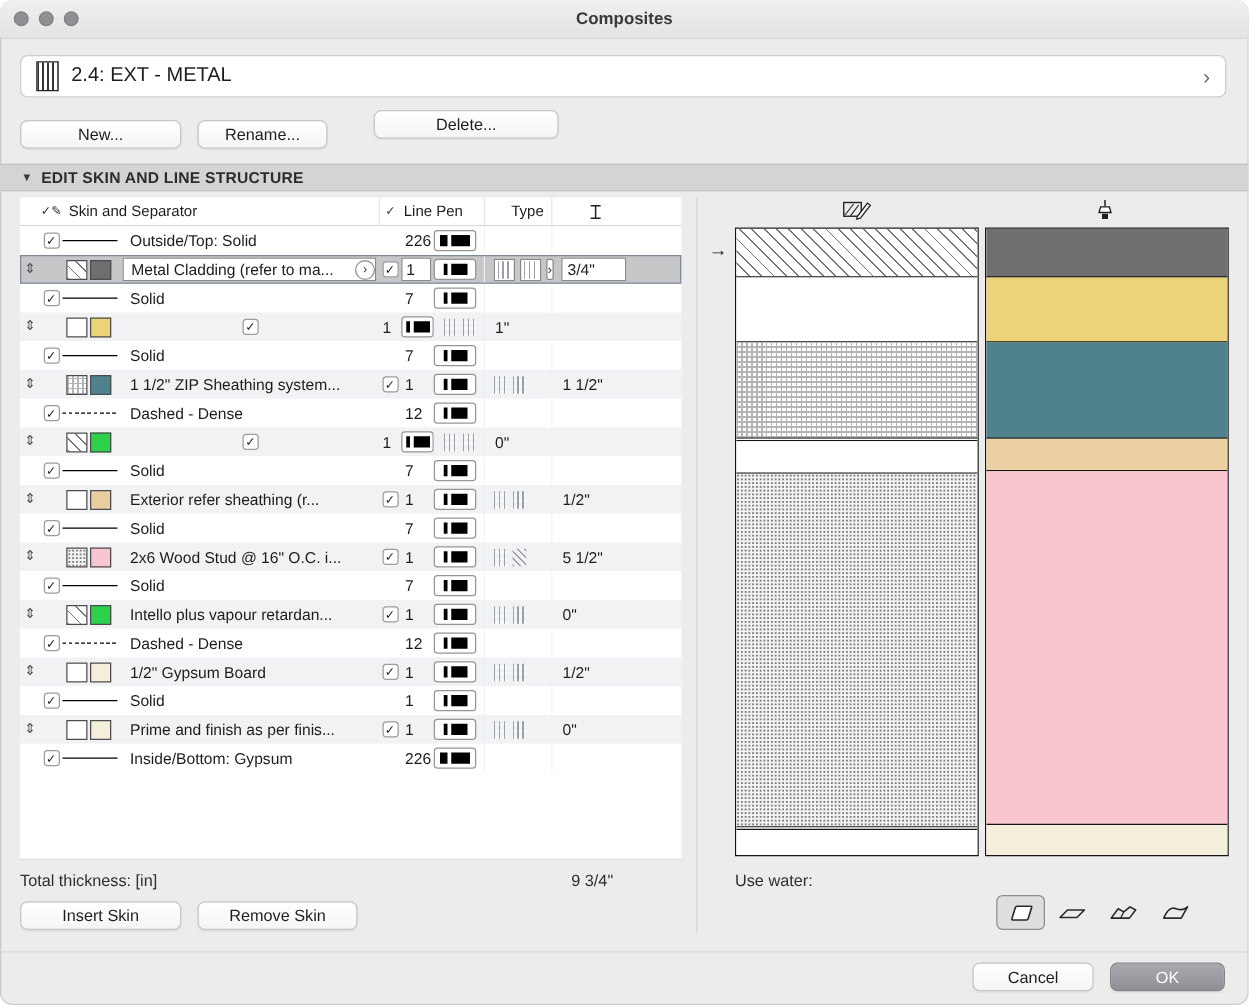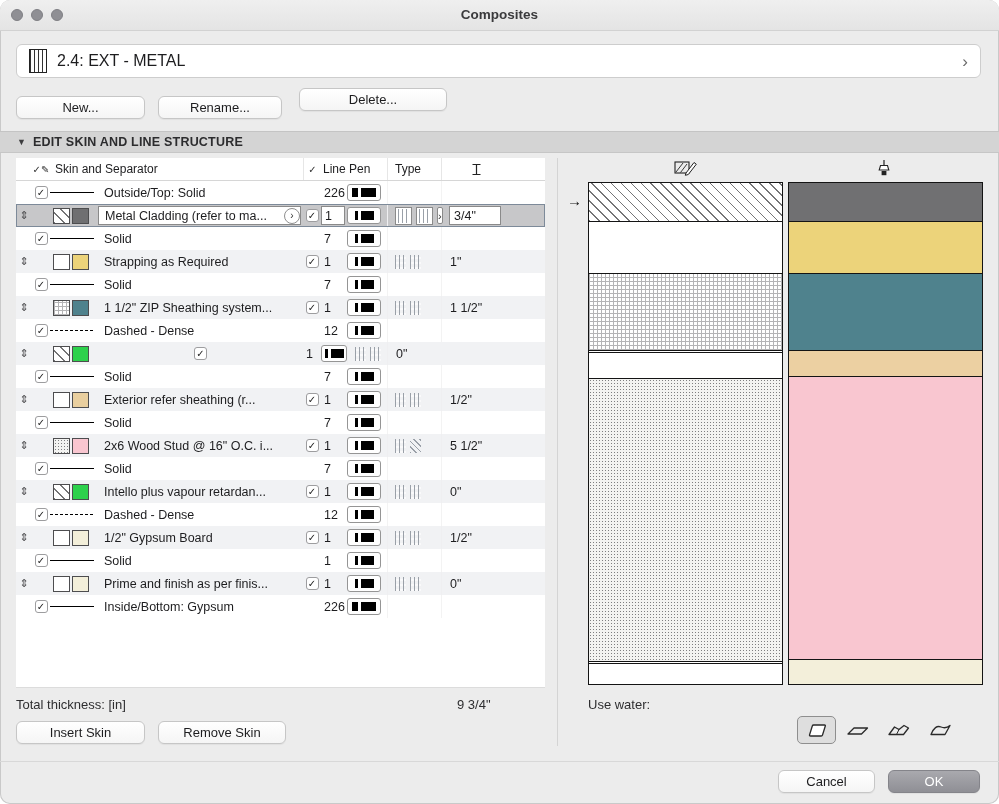--- a/index.html
+++ b/index.html
@@ -23,21 +23,21 @@
   .comp-icon{width:18px;height:24px;border:1px solid #222;box-sizing:border-box;
              background:repeating-linear-gradient(90deg,#333 0 1px,transparent 1px 4px),#fff;}
   .selector .chev{margin-left:auto;font-size:17px;color:#6b6b6b;line-height:1;}
 
   
   .btn{position:absolute;height:23px;background:linear-gradient(#ffffff,#f5f5f5);
        border:1px solid #c6c6c6;border-radius:6px;font-size:13px;color:#1d1d1f;
        display:flex;align-items:center;justify-content:center;box-shadow:0 1px 1px rgba(0,0,0,.05);
        box-sizing:border-box;}
   .b-new{left:16px;top:96px;width:129px;}
-  .b-rename{left:158px;top:96px;width:124px;}
+  .b-rename{left:158px;top:96px;width:104px;}
   .b-delete{left:299px;top:88px;width:148px;}
   .b-insert{left:16px;top:721px;width:129px;}
   .b-remove{left:158px;top:721px;width:128px;}
   .b-cancel{left:778px;top:770px;width:97px;}
   .b-ok{left:888px;top:770px;width:92px;background:linear-gradient(#a9a9ae,#8f8f95);
         border-color:#84848a;color:#fff;}
 
   
   .section-bar{position:absolute;left:0;top:131px;width:100%;height:22px;background:#d4d4d4;
                border-top:1px solid #c4c4c4;border-bottom:1px solid #c6c6c6;box-sizing:border-box;
@@ -49,21 +49,21 @@
   .table-panel{position:absolute;left:16px;top:158px;width:529px;height:530px;background:#fff;
                border-bottom:1px solid #dcdcdc;box-sizing:border-box;}
   .grid-cols{display:grid;grid-template-columns:16px 18px 48px 205px 18px 26px 40px 54px 70px 1fr;
              align-items:center;}
   .thead{height:22px;border-bottom:1px solid #d6d6d6;font-size:12px;color:#1d1d1f;}
   .thead .hc{display:flex;align-items:center;height:100%;}
   .hname{padding-left:5px;}
   .checkpen{justify-content:center;font-size:10px;color:#333;}
   .hvis{justify-content:center;font-size:10px;color:#333;border-left:1px solid #e6e6e6;}
   .hpen{padding-left:2px;}
-  .htype{padding-left:7px;border-left:1px solid #e6e6e6;}
+  .htype{padding-left:21px;border-left:1px solid #e6e6e6;}
   .hthk{justify-content:center;border-left:1px solid #e6e6e6;}
 
   .row{height:23px;font-size:12.5px;}
   .row.separator{background:#fff;}
   .row.skin{background:#f1f2f4;}
   .row.selected{background:#c7c7c9;outline:1px solid #7d8a99;outline-offset:-1px;}
   .handle{text-align:center;color:#4a4a4c;font-size:11px;line-height:1;}
   .cb{width:13px;height:13px;border:1px solid #9d9d9f;border-radius:3px;background:#fff;
       display:flex;align-items:center;justify-content:center;font-size:10px;color:#222;
       margin:0 auto;box-sizing:border-box;}
@@ -248,21 +248,20 @@
           <span class="thick-cell"></span>
           <span></span>
         </div>
         <div class="row grid-cols skin">
           <span class="handle">⇕</span>
           <span></span>
           <span class="swatches">
             <span class="sw fill-plain"></span>
             <span class="sw" style="background:#ecd37a"></span>
           </span>
-          <span class="name">Strapping as Required</span>
           <span class="cb">✓</span>
           <span class="pen">1</span>
           <span class="penwrap">
             <span class="pen-btn">
               <i class="b1"></i>
               <i class="b2"></i>
             </span>
           </span>
           <span class="type-cell">
             <span class="ticon"></span>

